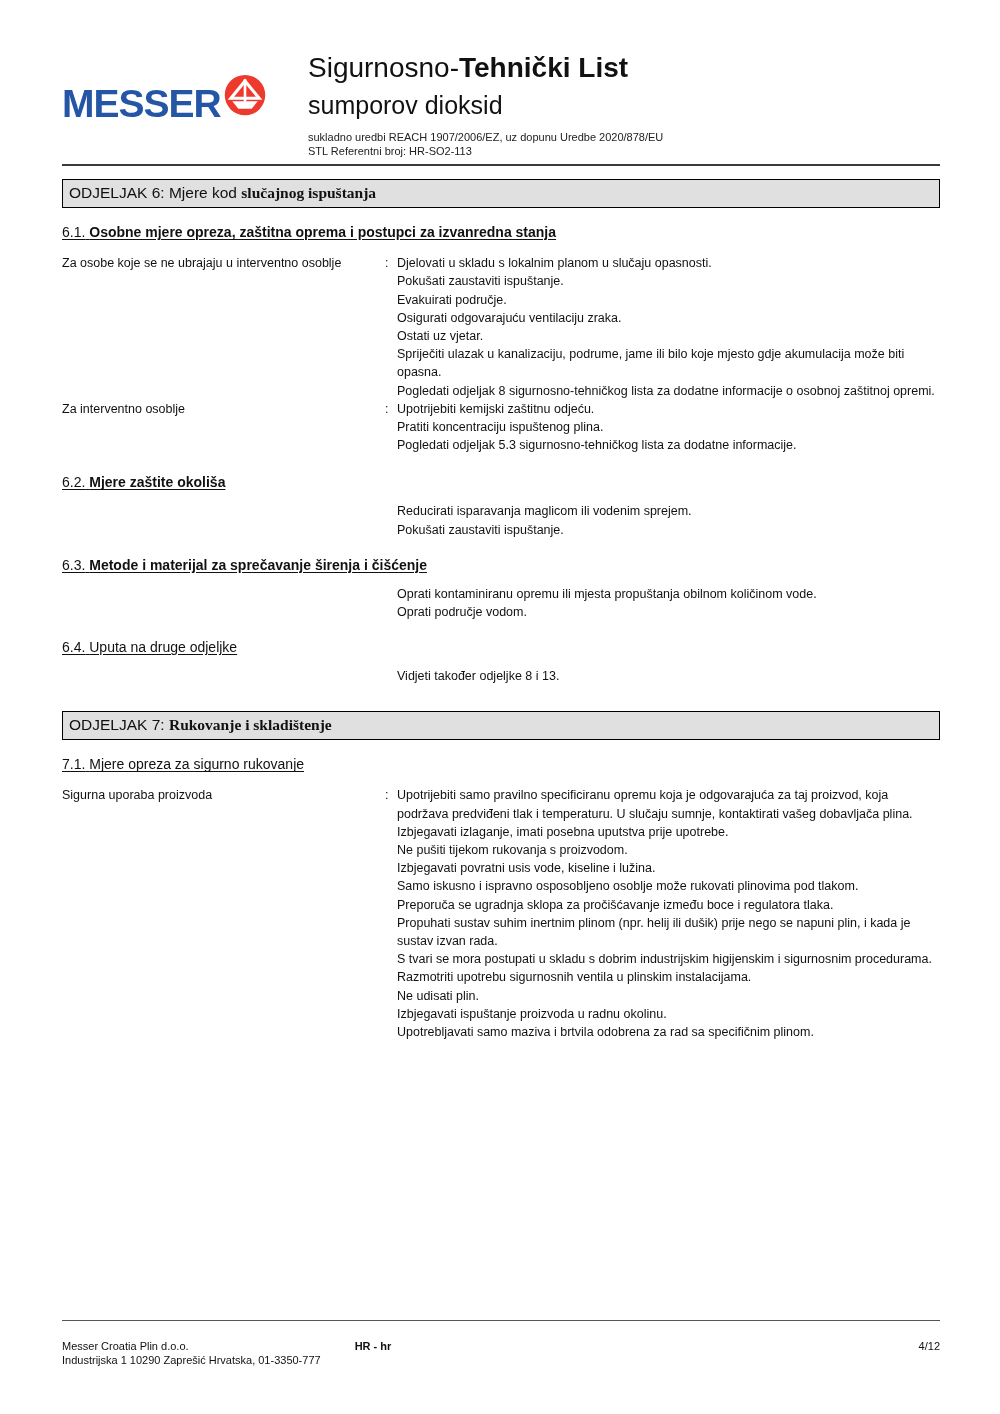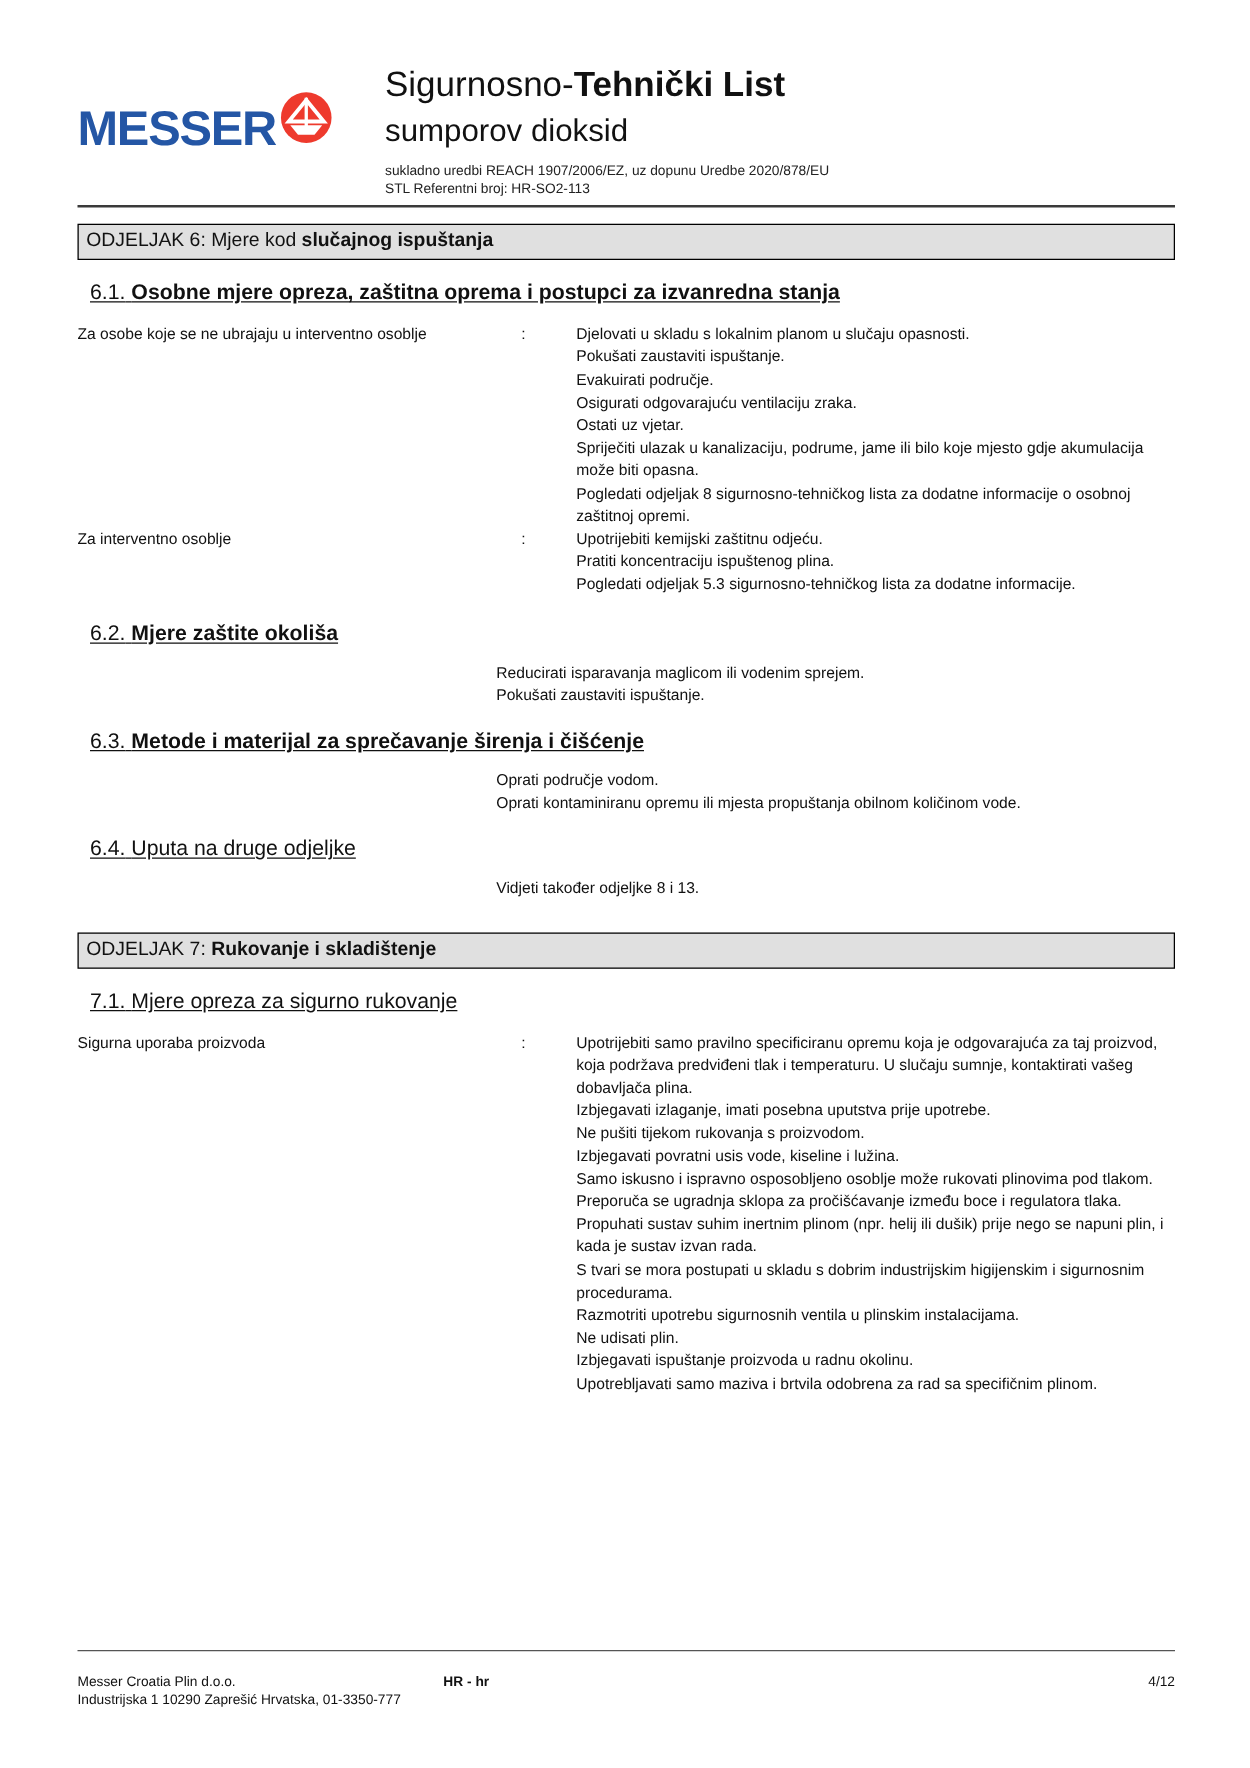--- a/index.html
+++ b/index.html
@@ -35,31 +35,31 @@
   .header-rule{border:none;border-top:2px solid #3a3a3a;margin-top:6px;}
 
   
   .section-box{
     margin-top:13px;
     border:1.5px solid #000;
     background:var(--section-header-bg);
     font-size:15.5px;
     padding:4px 6px 5px 6px;
   }
-  .section-box b{font-weight:700;}
+  .section-box b{font-weight:700;font-family:Liberation Serif, serif;}
 
   
-  .sub-heading{margin-top:16px;font-size:17px;margin-left:10px;}
+  .sub-heading{margin-top:16px;font-size:14px;}
   .sub-heading .u{text-decoration:underline;text-underline-offset:2px;}
   .sub-heading.bold .sub-title{font-weight:700;}
   .sub-heading .sub-num{font-weight:400;}
 
   
   .rows{margin-top:14px;font-size:12.5px;line-height:18.2px;}
-  .row{display:flex;align-items:flex-start;gap:32px;}
+  .row{display:flex;align-items:flex-start;}
   .row-label{width:323px;flex:0 0 auto;}
   .row-colon{width:12px;flex:0 0 auto;text-align:left;}
   .row-value{flex:1;}
   .indent-block{margin-left:335px;font-size:12.5px;line-height:18.2px;margin-top:12px;}
 
   
   .footer{
     position:absolute;left:62px;right:60px;top:1320px;
     border-top:1.5px solid #555;
     padding-top:18px;
@@ -136,22 +136,22 @@
   </div>
   <div class="indent-block">
       <div>Reducirati isparavanja maglicom ili vodenim sprejem.</div>
       <div>Pokušati zaustaviti ispuštanje.</div>
     </div>
 
   <div class="sub-heading bold" style="margin-top:18px;">
     <span class="u"><span class="sub-num">6.3.</span> <span class="sub-title">Metode i materijal za sprečavanje širenja i čišćenje</span></span>
   </div>
   <div class="indent-block">
+      <div>Oprati kontaminiranu opremu ili mjesta propuštanja obilnom količinom vode.</div>
       <div>Oprati područje vodom.</div>
-      <div>Oprati kontaminiranu opremu ili mjesta propuštanja obilnom količinom vode.</div>
     </div>
 
   <div class="sub-heading" style="margin-top:18px;">
     <span class="u"><span class="sub-num">6.4.</span> <span class="sub-title">Uputa na druge odjeljke</span></span>
   </div>
   <div class="indent-block">
       <div>Vidjeti također odjeljke 8 i 13.</div>
     </div>
 
   <div class="section-box" style="margin-top:26px;"><span>ODJELJAK 7: </span><b>Rukovanje i skladištenje</b></div>

